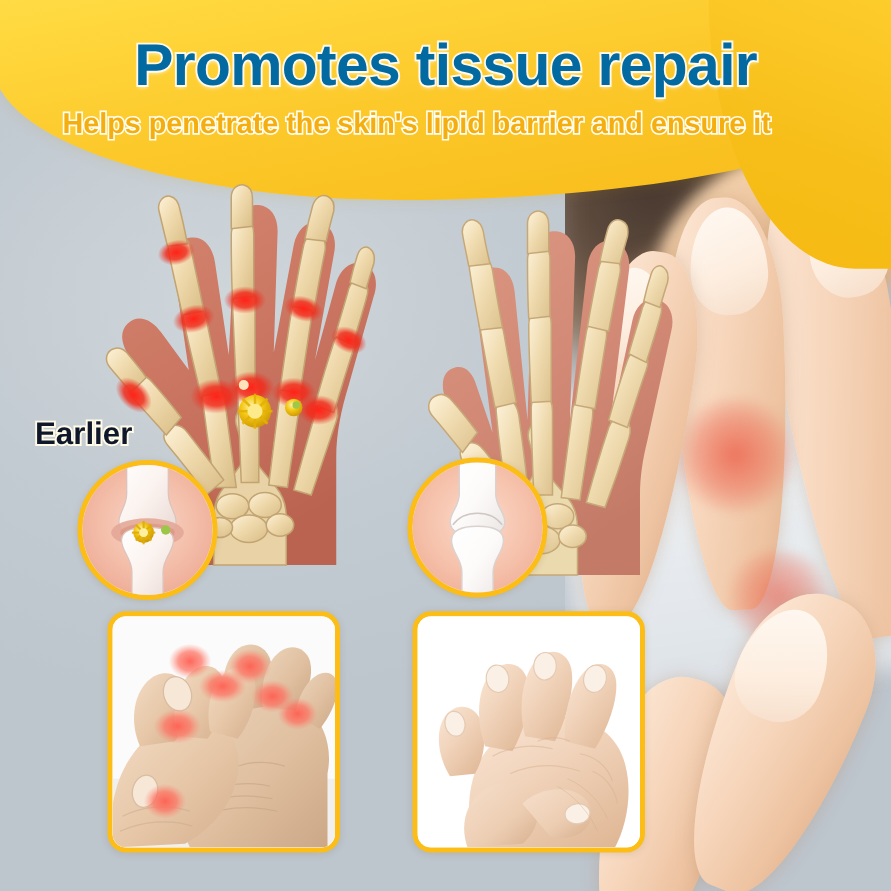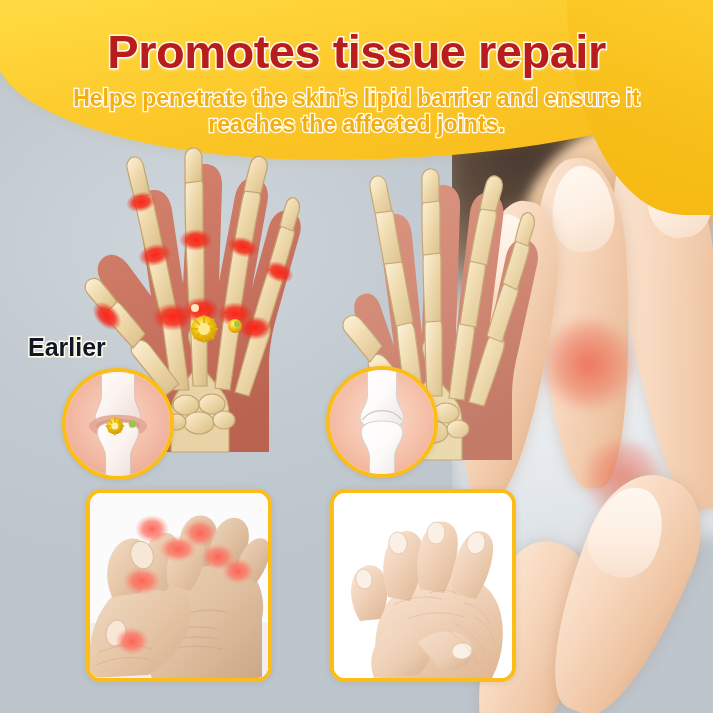--- a/index.html
+++ b/index.html
@@ -117,31 +117,30 @@
   }
 
   .title {
     position: absolute;
     left: 0; right: 0;
     top: 24px;
     text-align: center;
     font-size: 47px;
     font-weight: bold;
     letter-spacing: -0.5px;
-    color: #b91c1c;
+    color: #0369a1;
     -webkit-text-stroke: 3px #fff9e3;
     paint-order: stroke fill;
     text-shadow: 0 2px 3px rgba(255,255,255,.55);
     white-space: nowrap;
   }
   .subtitle {
     position: absolute;
     left: 50px; right: 50px;
     top: 86px;
-    text-align: center;
     font-size: 23px;
     font-weight: bold;
     line-height: 1.12;
     color: #f4ae10;
     -webkit-text-stroke: 2.6px #fffdf0;
     paint-order: stroke fill;
   }
 
   
   .hand {
@@ -223,21 +222,20 @@
     <div class="fingernail n4"></div>
     <span class="sr">Blurred photo of hands massaging an inflamed finger joint</span>
   </div>
 
   <div class="header-band"></div>
   <div class="header-band-right"></div>
 
   <div class="title">Promotes tissue repair</div>
   <div class="subtitle">
     <div>Helps penetrate the skin's lipid barrier and ensure it</div>
-    <div>reaches the affected joints.</div>
   </div>
 
   <div class="hand hand-left">
     <svg viewBox="0 0 275 300" xmlns="http://www.w3.org/2000/svg" aria-hidden="true">
       <defs>
         <linearGradient id="boneL" x1="0" y1="0" x2="1" y2="1">
           <stop offset="0%" stop-color="#fdf2d9"></stop>
           <stop offset="45%" stop-color="#efd9ac"></stop>
           <stop offset="100%" stop-color="#d8bc85"></stop>
         </linearGradient>

